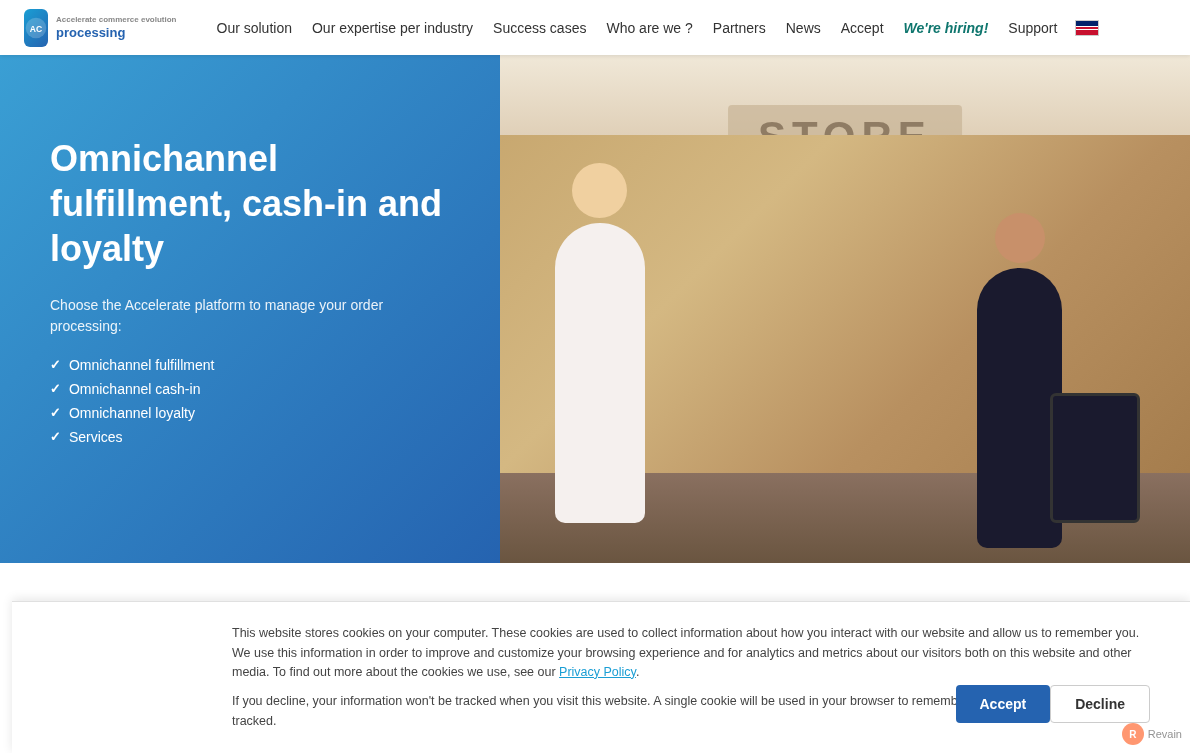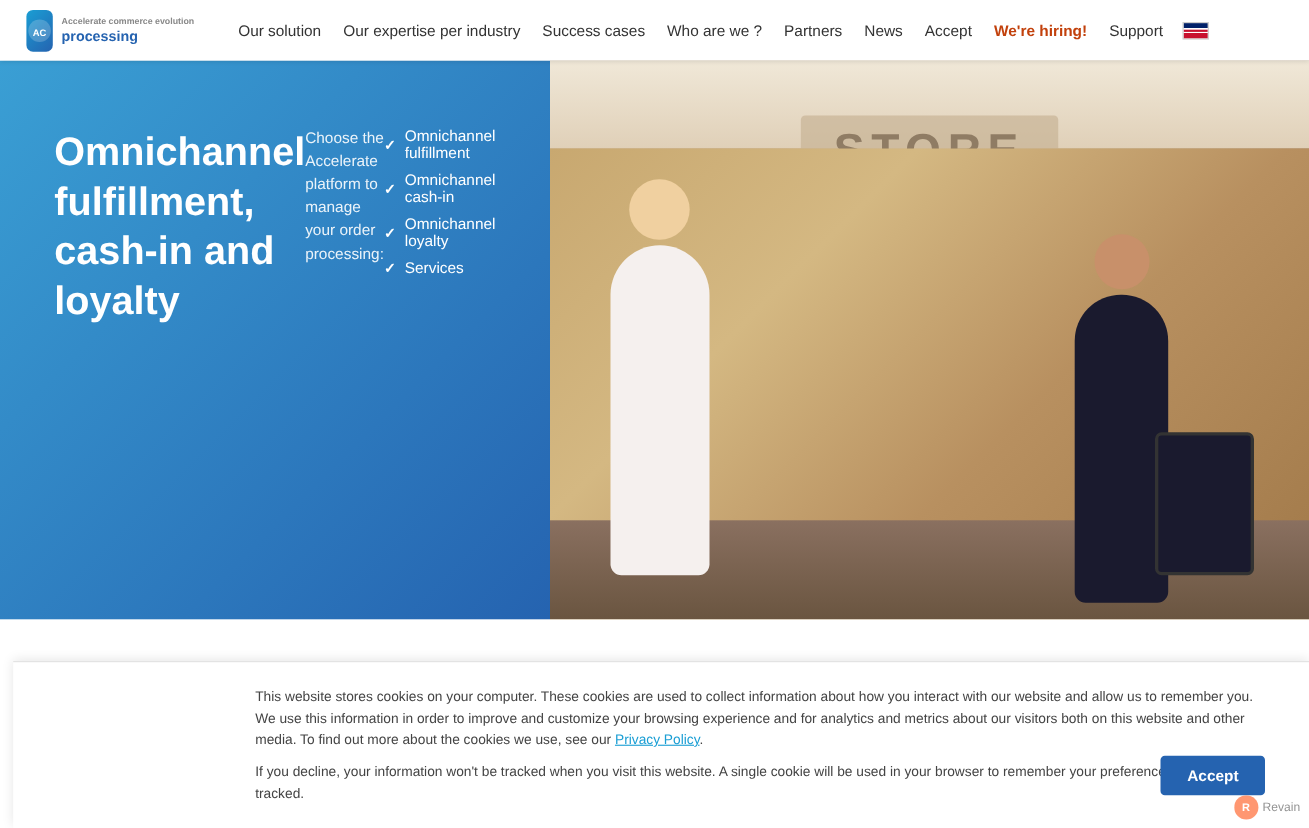--- a/index.html
+++ b/index.html
@@ -75,21 +75,21 @@
     .hero {
       display: flex;
       height: 508px;
       position: relative;
     }
     .hero-left {
       width: 42%;
       background: linear-gradient(135deg, #3a9fd4 0%, #2563b0 100%);
       padding: 60px 50px;
       display: flex;
-      flex-direction: row;
+      flex-direction: column;
       justify-content: center;
       position: relative;
     }
     .hero-title {
       font-size: 36px;
       font-weight: 700;
       color: #fff;
       line-height: 1.25;
       margin-bottom: 24px;
     }
@@ -240,21 +240,21 @@
     </div>
   </a>
   <div class="nav-links">
     <a class="nav-link" href="#">Our solution</a>
     <a class="nav-link" href="#">Our expertise per industry</a>
     <a class="nav-link" href="#">Success cases</a>
     <a class="nav-link" href="#">Who are we ?</a>
     <a class="nav-link" href="#">Partners</a>
     <a class="nav-link" href="#">News</a>
     <a class="nav-link" href="#">Accept</a>
-    <a class="nav-link" href="#" style="color:#c2410c;font-weight:700;">We're hiring!</a>
+    <a class="nav-link" href="#" style="color:#0f766e;font-weight:700;font-style:italic;">We're hiring!</a>
     <a class="nav-link" href="#">Support</a>
     <span class="nav-flag" style="margin-left:8px;"></span>
   </div>
 </nav>
 
 <div class="hero">
 
   <div class="hero-left">
     <h1 class="hero-title">Omnichannel fulfillment, cash-in and loyalty</h1>
     <p class="hero-subtitle">Choose the Accelerate platform to manage your order processing:</p>
@@ -313,19 +313,20 @@
 </div>
 
 <div class="cookie-banner">
   <p class="cookie-text">
     <span>This website stores cookies on your computer. These cookies are used to collect information about how you interact with our website and allow us to remember you. We use this information in order to improve and customize your browsing experience and for analytics and metrics about our visitors both on this website and other media. To find out more about the cookies we use, see our</span>
     <a href="#">Privacy Policy</a><span>.</span>
   </p>
   <p class="cookie-text2">If you decline, your information won't be tracked when you visit this website. A single cookie will be used in your browser to remember your preference not to be tracked.</p>
   <div class="cookie-buttons">
     <button class="btn-accept">Accept</button>
+    <button class="btn-decline">Decline</button>
   </div>
 </div>
 
 <div class="revain-badge" style="position:fixed;bottom:8px;right:8px;z-index:300;">
   <div class="revain-icon">R</div>
   <span>Revain</span>
 </div>
 
 </body></html>

